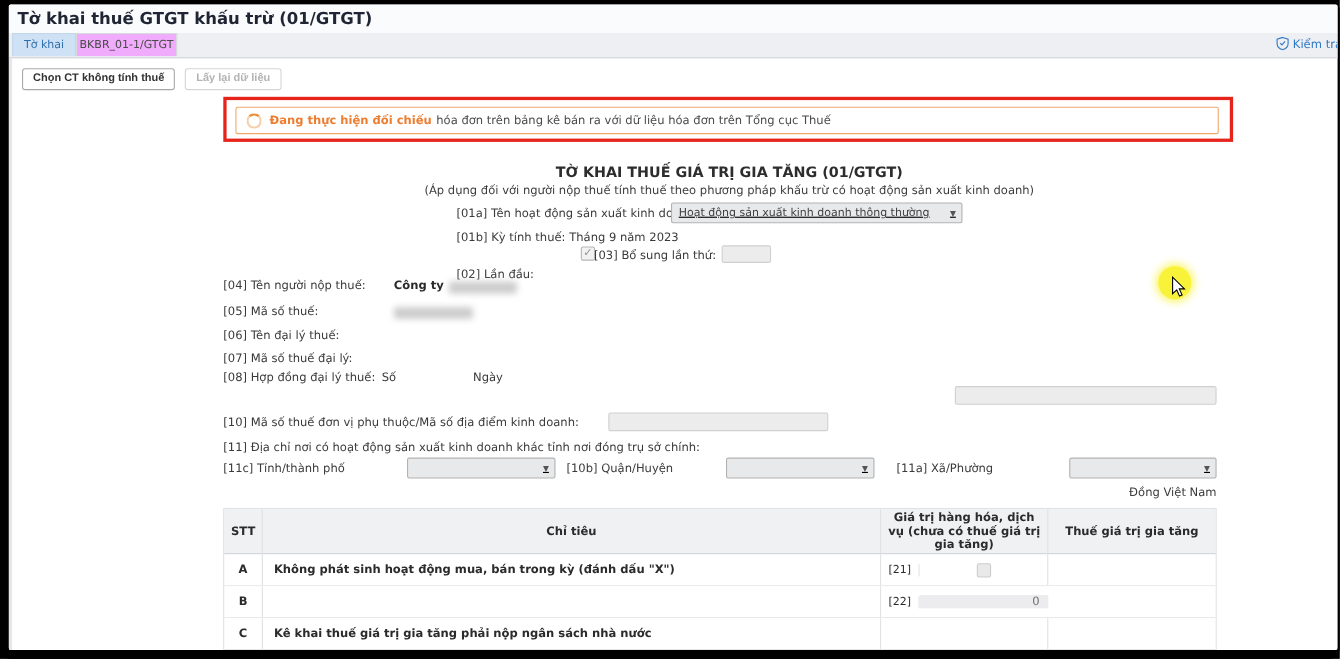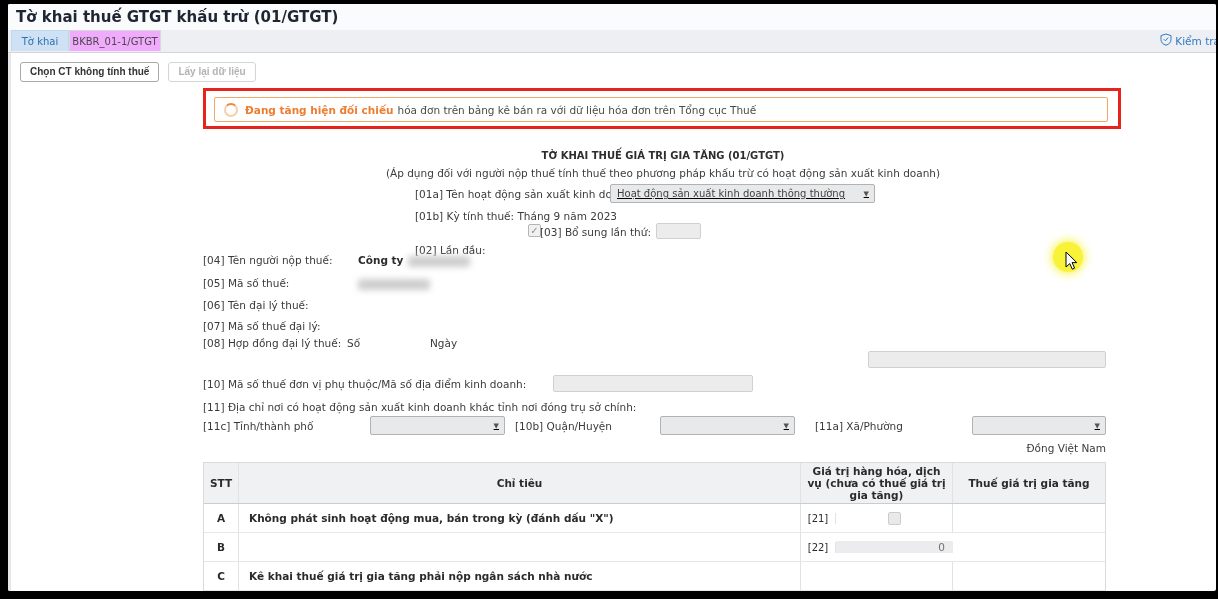--- a/index.html
+++ b/index.html
@@ -25,21 +25,21 @@
   .toolbar{position:absolute;left:12px;top:58px;display:flex;gap:9px;}
   .btn{height:20px;line-height:18px;padding:0 9px;background:#fff;border:1px solid #a9a9a9;border-radius:3px;font-size:10px;font-weight:bold;color:#333;cursor:pointer;}
   .btn.disabled{border-color:#d5d5d5;color:#b3b3b3;font-weight:bold;}
   
   .red-annot{position:absolute;left:195px;top:84px;width:918px;height:41px;border:3px solid #e6241c;box-sizing:border-box;}
   .notif{position:absolute;left:206px;top:93px;width:894px;height:25px;border:1px solid #f0a868;border-radius:2px;background:#fff;display:flex;align-items:center;padding-left:9px;box-sizing:border-box;font-size:10.5px;color:#4a4a4a;}
   .spinner{width:10px;height:10px;border:2px solid #f6d0ac;border-top-color:#ee8a35;border-radius:50%;margin-right:7px;animation:spin 1.1s linear infinite;}
   @keyframes spin{to{transform:rotate(360deg);}}
   .notif b{color:#ed7d31;margin-right:4px;}
   
-  .form-title{position:absolute;left:195px;top:146px;width:920px;text-align:center;font-size:10px;font-weight:bold;color:#2d2d2d;}
+  .form-title{position:absolute;left:195px;top:146px;width:920px;text-align:center;font-size:13px;font-weight:bold;color:#2d2d2d;}
   .form-sub{position:absolute;left:195px;top:163px;width:920px;text-align:center;font-size:10.5px;color:#3c3c3c;}
   .lbl{position:absolute;font-size:10.5px;color:#3a3a3a;white-space:nowrap;}
   .bold{font-weight:bold;color:#2b2b2b;}
   .dd{position:absolute;height:19px;background:#e8e9ea;border:1px solid #b2b2b2;border-radius:2px;box-sizing:border-box;display:flex;align-items:center;cursor:pointer;text-decoration:underline;}
   .dd .dd-text{flex:1;font-size:10px;color:#3f3f3f;padding-left:6px;white-space:nowrap;overflow:hidden;}
   .dd .caret{font-size:7px;color:#555;padding:0 5px;}
   .inp{position:absolute;background:#ececec;border:1px solid #d0d0d0;border-radius:2px;box-sizing:border-box;}
   .checkbox{position:absolute;width:13px;height:13px;background:#f1f1f1;border:1px solid #b5b5b5;border-radius:2px;box-sizing:border-box;font-size:10px;line-height:11px;text-align:center;color:#909090;cursor:pointer;}
   .blur-block{position:absolute;height:11px;background:#cdcdcd;border-radius:2px;filter:blur(3px);}
   
@@ -88,21 +88,21 @@
     </div>
 
     <div class="toolbar">
       <button class="btn">Chọn CT không tính thuế</button>
       <button class="btn disabled">Lấy lại dữ liệu</button>
     </div>
 
     <div class="red-annot"></div>
     <div class="notif">
       <span class="spinner"></span>
-      <b>Đang tăng hiện đối chiếu</b>
+      <b>Đang thực hiện đối chiếu</b>
       <span>hóa đơn trên bảng kê bán ra với dữ liệu hóa đơn trên Tổng cục Thuế</span>
     </div>
 
     <div class="form-title">TỜ KHAI THUẾ GIÁ TRỊ GIA TĂNG (01/GTGT)</div>
     <div class="form-sub">(Áp dụng đối với người nộp thuế tính thuế theo phương pháp khấu trừ có hoạt động sản xuất kinh doanh)</div>
 
     <div class="lbl" style="left:407px;top:184px;">[01a] Tên hoạt động sản xuất kinh doanh</div>
     <div class="dd" style="left:602px;top:180px;width:265px;">
       <span class="dd-text">Hoạt động sản xuất kinh doanh thông thường</span>
       <span class="caret">▼</span>

